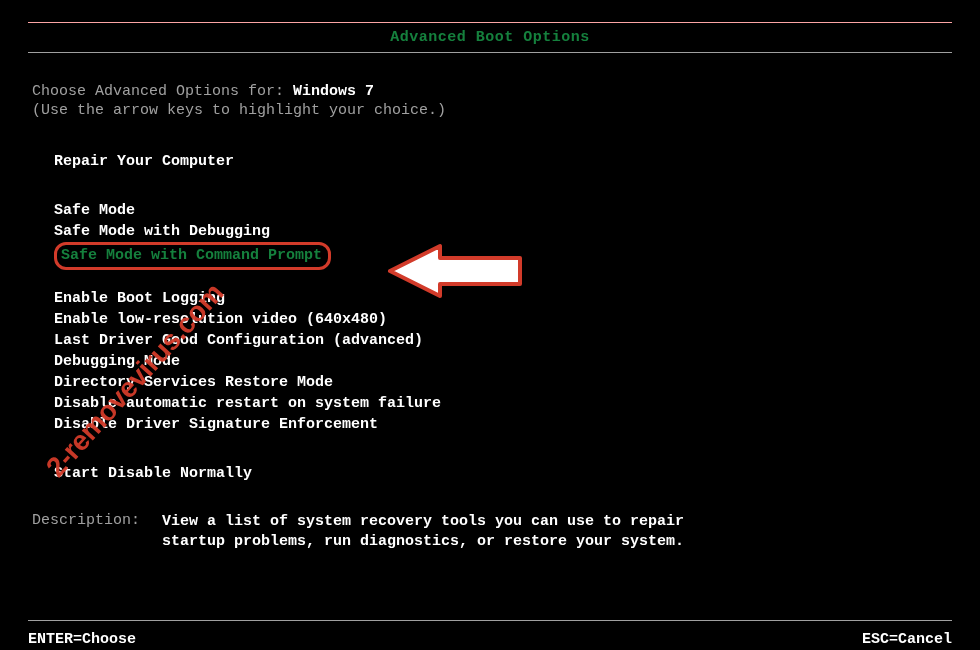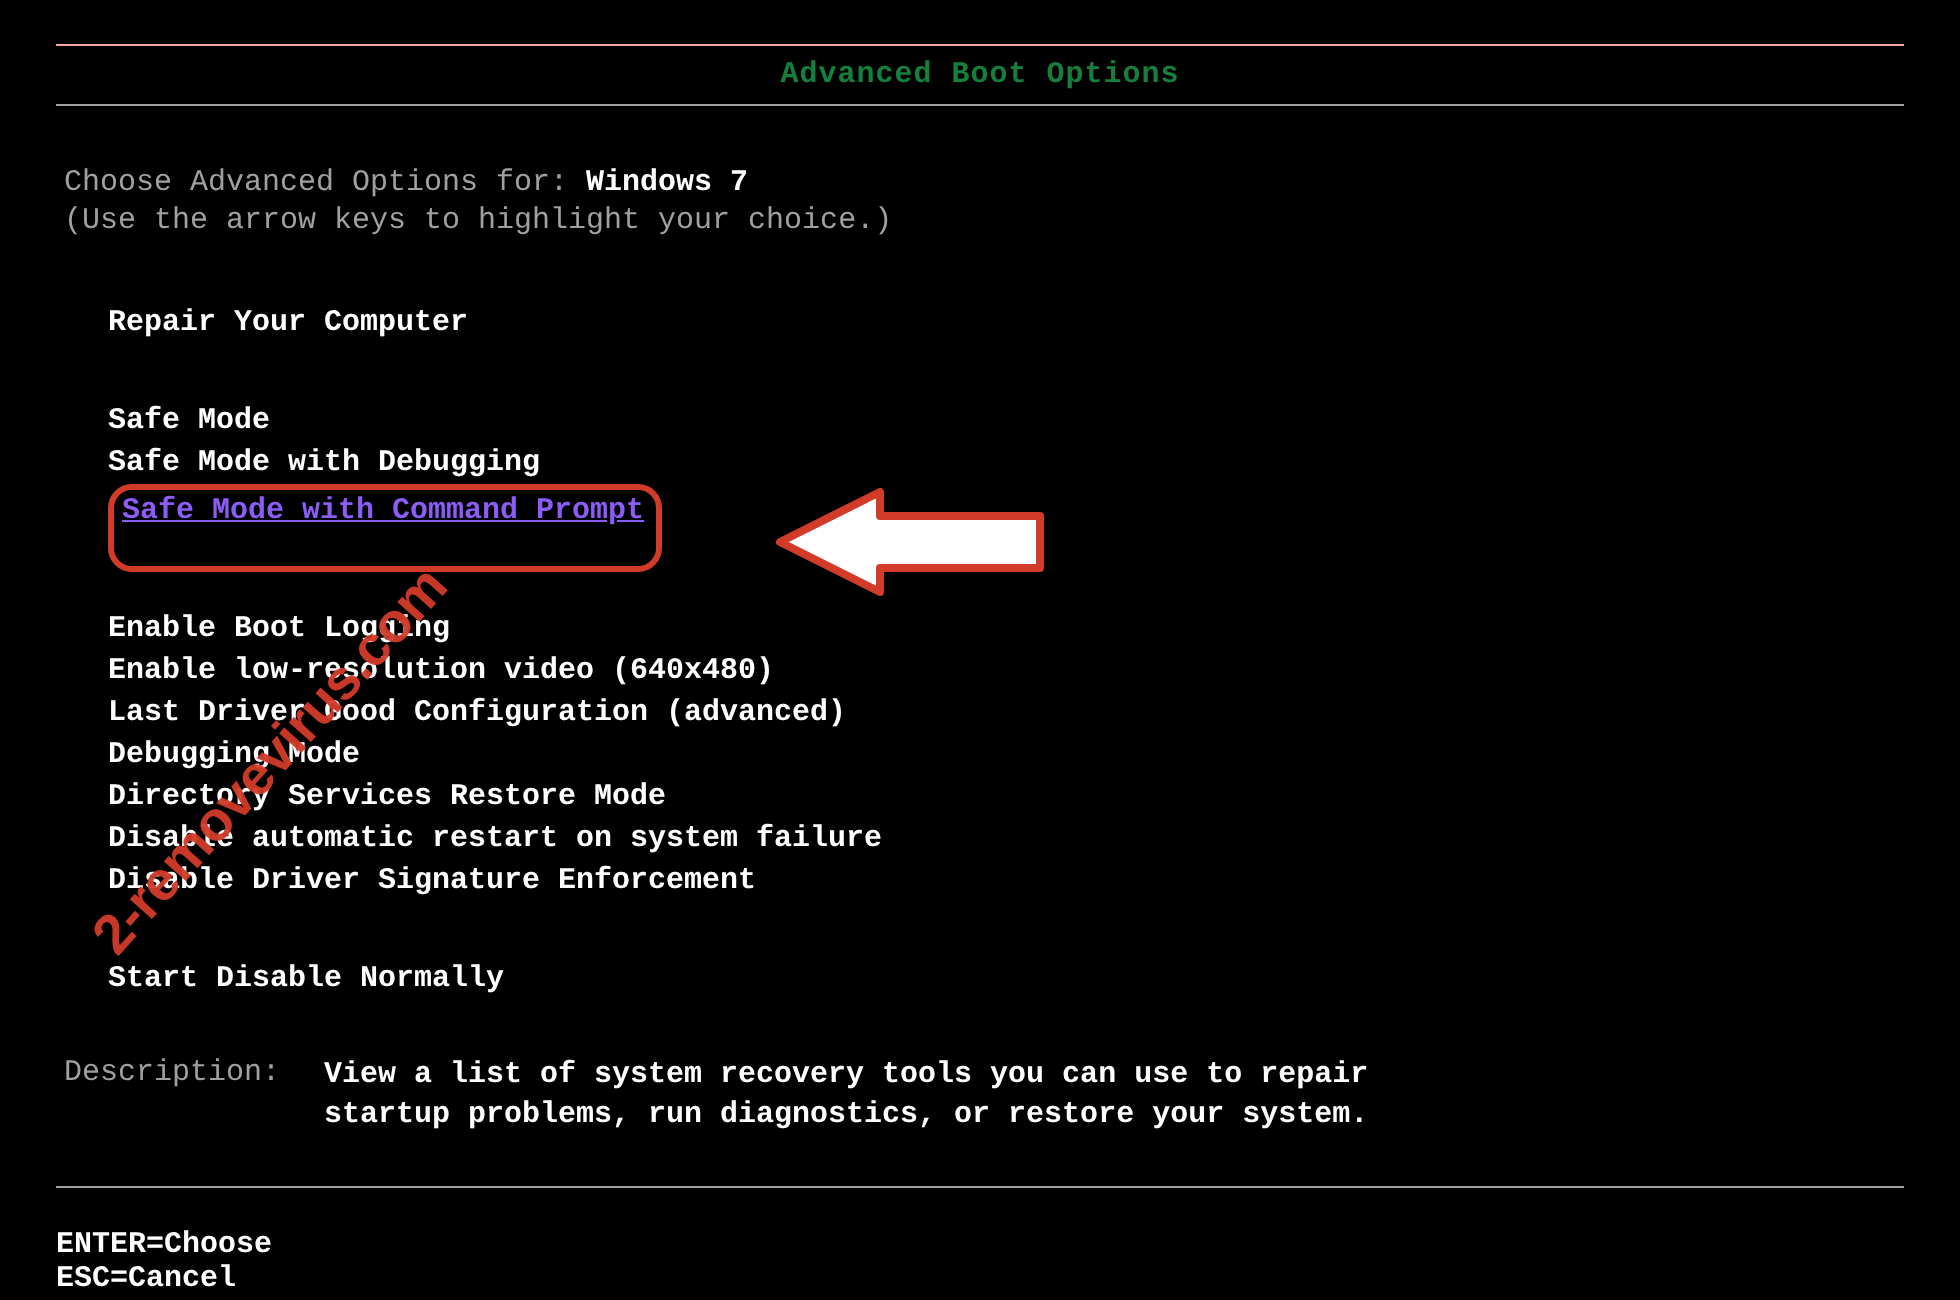--- a/index.html
+++ b/index.html
@@ -50,28 +50,27 @@
     .menu-item {
       color: #fff;
       line-height: 1.4;
       font-weight: bold;
     }
     .highlight-wrap {
       display: inline-block;
       position: relative;
     }
     .highlight-item {
-      color: #8b5cf6;
+      color: #15803d;
       font-weight: bold;
       display: inline-block;
-      padding: 2px 6px 18px 4px;
+      padding: 2px 6px 2px 4px;
       border: 3px solid #d23b2a;
       border-radius: 12px;
       line-height: 1.2;
-      text-decoration: underline;
     }
     .description {
       margin-top: 24px;
       margin-left: 0;
       display: flex;
     }
     .desc-label {
       color: #a0a0a0;
       min-width: 130px;
     }
@@ -80,26 +79,25 @@
       font-weight: bold;
       max-width: 580px;
       line-height: 1.35;
     }
     .footer {
       position: absolute;
       bottom: 24px;
       left: 28px;
       right: 28px;
       border-top: 1px solid #a0a0a0;
-      padding-top: 20px;
+      padding-top: 10px;
       display: flex;
       justify-content: space-between;
       color: #fff;
       font-weight: bold;
-      flex-direction: column;
     }
     
     .arrow {
       position: absolute;
       left: 370px;
       top: 214px;
       pointer-events: none;
     }
     
     .watermark {

